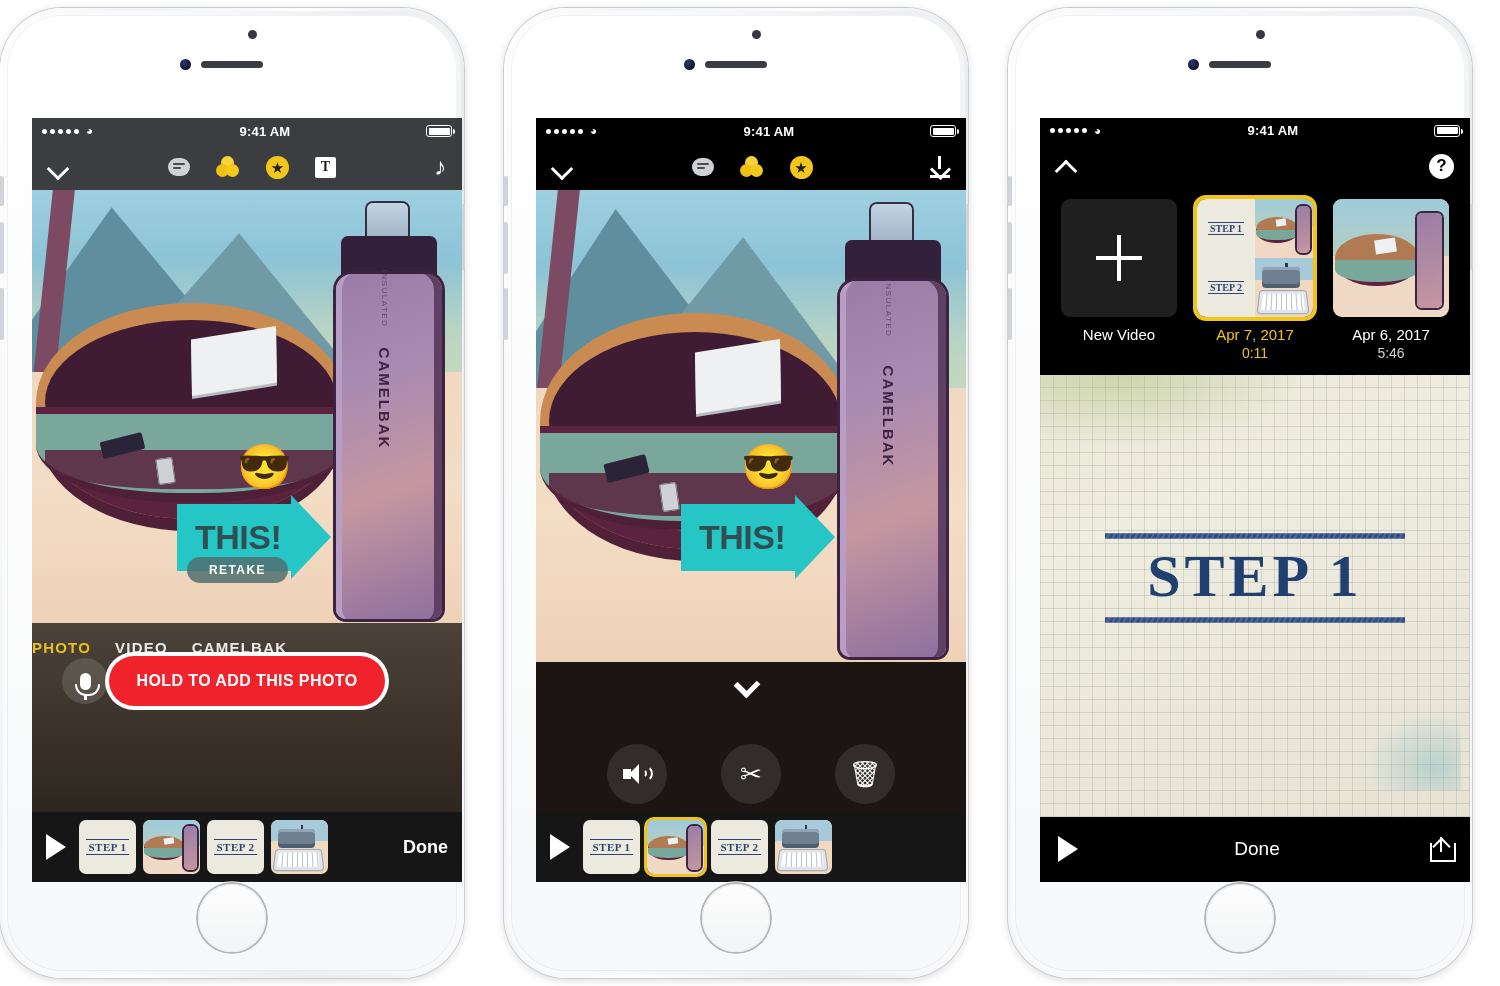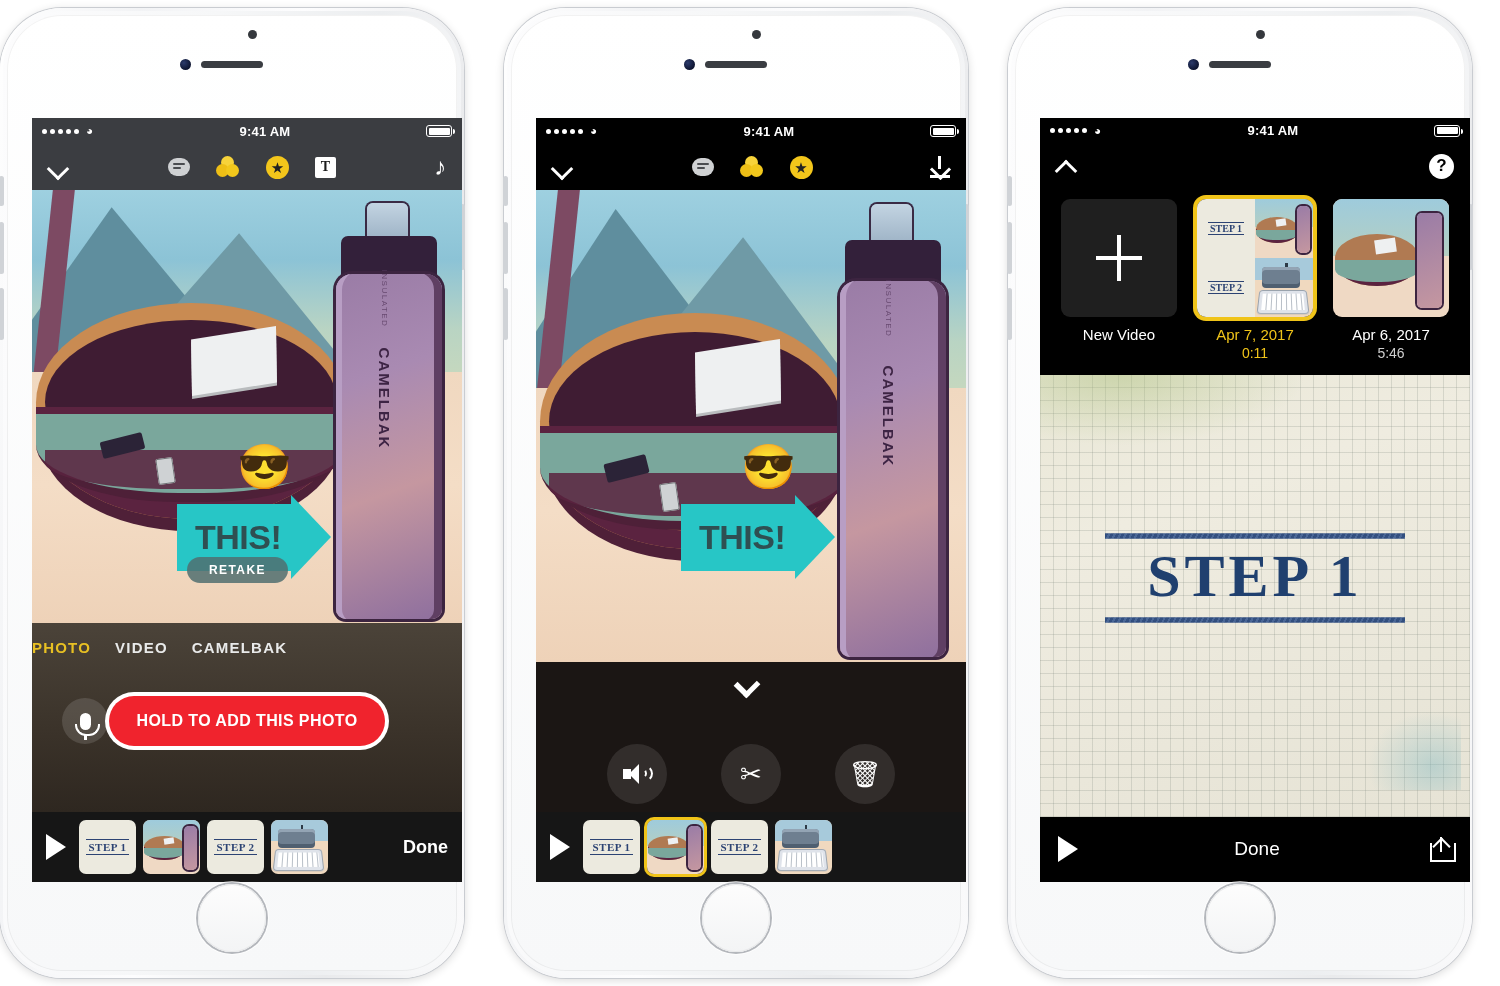--- a/index.html
+++ b/index.html
@@ -175,21 +175,21 @@
            letter-spacing:1.4px; padding:6px 22px; border-radius:14px; }
 
   
   .cam-panel{ position:relative; background:linear-gradient(180deg,#4b4339,#3a3229 60%,#2e2720);
               flex:1; display:flex; flex-direction:column; }
   .modes{ display:flex; gap:24px; padding-top:16px; font-size:15px; font-weight:700;
           letter-spacing:1.2px; }
   .modes span{ color:#e9eaea; }
   .modes span.active{ color:#e8c023; }
   .shutter-row{ display:flex; align-items:center; justify-content:center; width:100%;
-                margin-top:40px; position:relative; }
+                position:relative; }
   .mic{ position:absolute; left:30px; width:46px; height:46px; border-radius:50%;
         background:rgba(255,255,255,.13); display:flex; align-items:center;
         justify-content:center; }
   .mic-glyph{ width:11px; height:17px; background:#fff; border-radius:6px; position:relative; }
   .mic-glyph::after{ content:""; position:absolute; left:-5px; top:11px; width:21px; height:10px;
                      border:2.5px solid #fff; border-top:0; border-radius:0 0 11px 11px; }
   .mic-glyph::before{ content:""; position:absolute; left:4px; top:21px; width:3px; height:6px;
                       background:#fff; }
   .hold-btn{ background:#f0232d; color:#fff; font-size:16px; font-weight:700;
              letter-spacing:.4px; padding:16px 28px; border-radius:30px;

